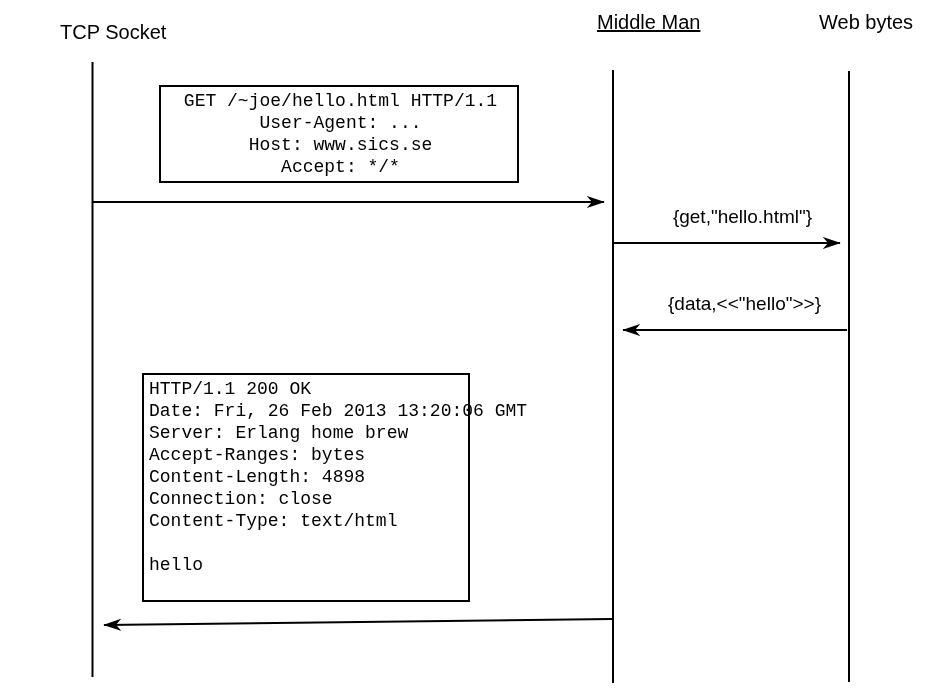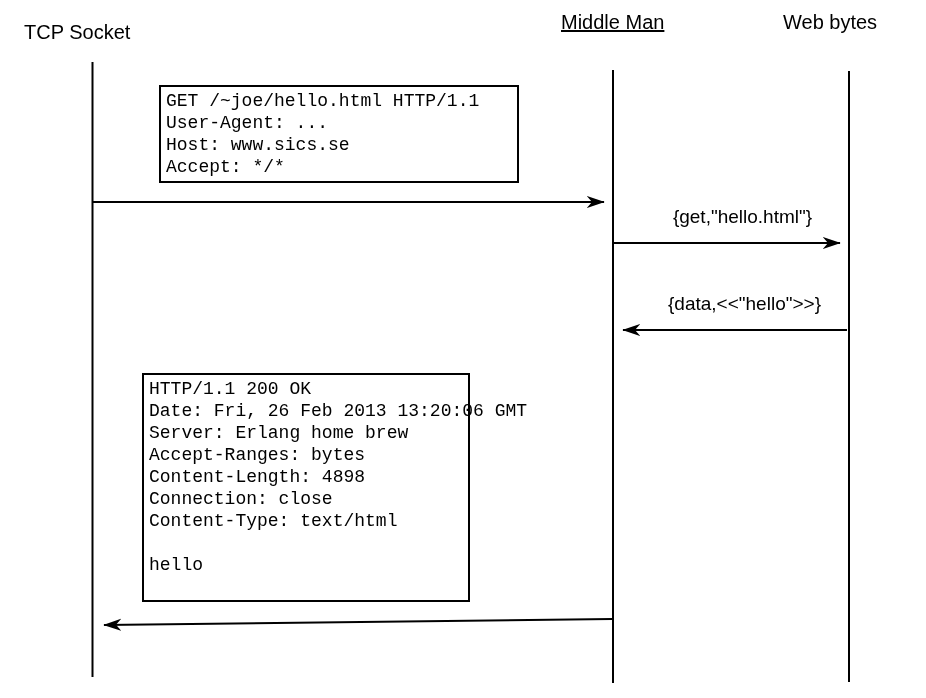--- a/index.html
+++ b/index.html
@@ -22,20 +22,21 @@
     top: 0;
     width: 926px;
     height: 698px;
   }
   .actor-label {
     position: absolute;
     font-size: 20px;
     line-height: 24px;
     white-space: nowrap;
     color: #000000;
+    margin-left: 36px;
   }
   .msg-box {
     position: absolute;
     box-sizing: border-box;
     border: 2px solid #000000;
     background: #ffffff;
   }
   .msg-box pre {
     margin: 0;
     padding: 3px 2px 0 5px;
@@ -73,21 +74,21 @@
     <line x1="93" y1="202" x2="604" y2="202" stroke="#000000" stroke-width="2" marker-end="url(#arrowhead)"></line>
     <line x1="614" y1="243" x2="840" y2="243" stroke="#000000" stroke-width="2" marker-end="url(#arrowhead)"></line>
     <line x1="847" y1="330" x2="623" y2="330" stroke="#000000" stroke-width="2" marker-end="url(#arrowhead)"></line>
     <line x1="612" y1="619" x2="104" y2="625" stroke="#000000" stroke-width="2" marker-end="url(#arrowhead)"></line>
   </svg>
 
   <div class="actor-label" style="left:24px; top:20px;">TCP Socket</div>
   <div class="actor-label" style="left:561px; top:10px;text-decoration:underline;">Middle Man</div>
   <div class="actor-label" style="left:783px; top:10px;">Web bytes</div>
 
-  <div class="msg-box" style="left:159px; top:85px; width:360px; height:98px;">
+  <div class="msg-box" style="left:159px; top:85px; width:360px; height:98px;text-align:center;">
     <pre>GET /~joe/hello.html HTTP/1.1
 User-Agent: ...
 Host: www.sics.se
 Accept: */*</pre>
   </div>
 
   <div class="arrow-label" style="left:625px; top:204px; width:235px;">{get,"hello.html"}</div>
   <div class="arrow-label" style="left:627px; top:291px; width:235px;">{data,&lt;&lt;"hello"&gt;&gt;}</div>
 
   <div class="msg-box" style="left:142px; top:373px; width:328px; height:229px;">

